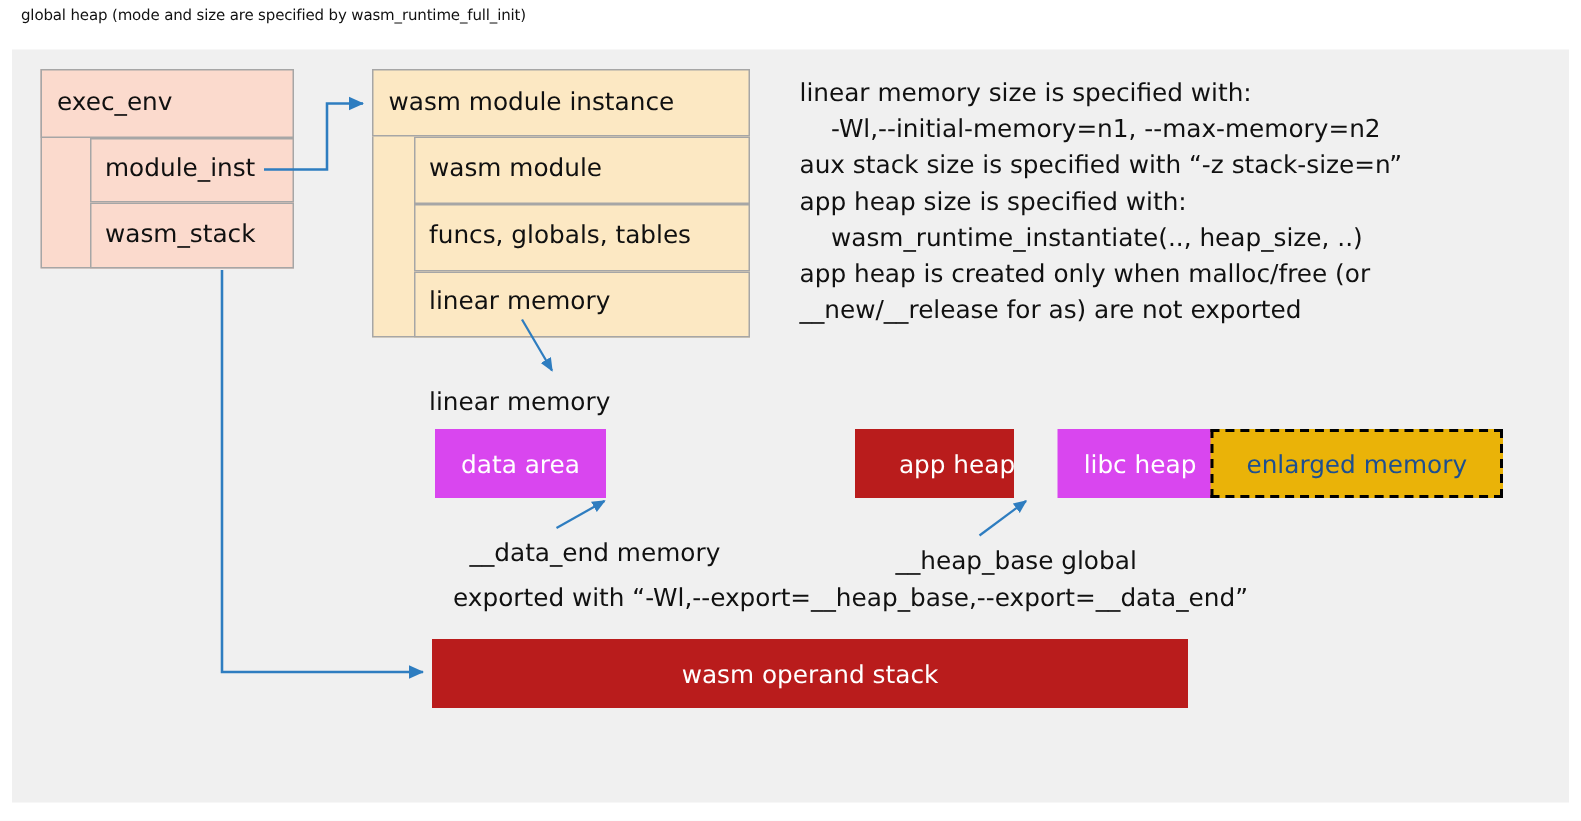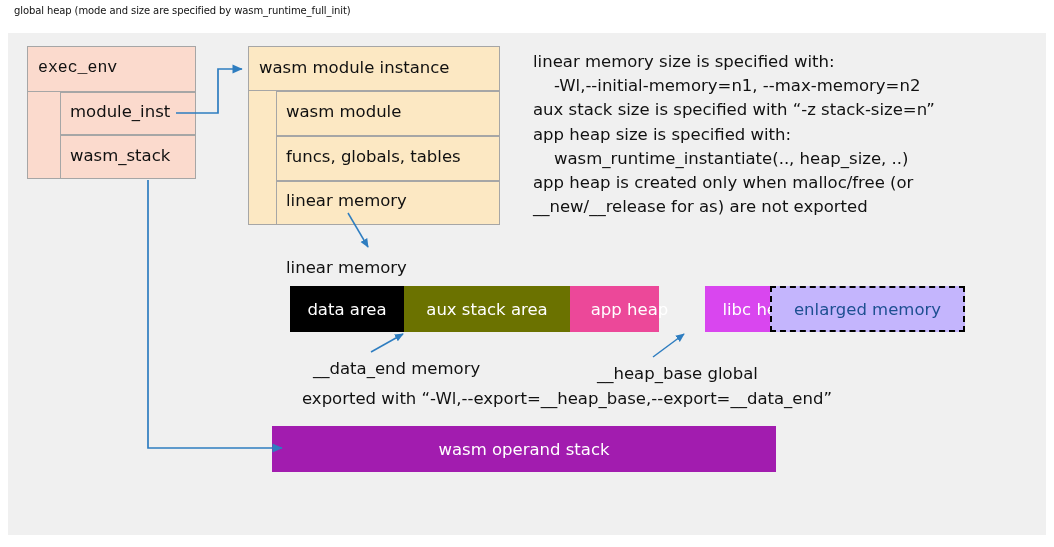--- a/index.html
+++ b/index.html
@@ -62,21 +62,21 @@
     font-size: 16.5px;
     color: #101010;
     white-space: nowrap;
   }
 
   
   #exec-env-box { left: 27px; top: 46px; width: 169px; height: 133px; }
   #exec-env-header-row { left: 27px; top: 46px; width: 169px; height: 46px; }
   #module-inst-row { left: 60px; top: 92px; width: 136px; height: 43px; }
   #wasm-stack-row  { left: 60px; top: 135px; width: 136px; height: 44px; }
-  #exec-env-label   { left: 38px; top: 58px; font-family: Liberation Mono, monospace; }
+  #exec-env-label   { left: 38px; top: 58px; }
   #module-inst-label{ left: 70px; top: 102px; }
   #wasm-stack-label { left: 70px; top: 146px; }
 
   
   #wmi-box { left: 248px; top: 46px; width: 252px; height: 179px; }
   #wmi-header-row { left: 248px; top: 46px; width: 252px; height: 45px; }
   #wasm-module-row { left: 276px; top: 91px; width: 224px; height: 45px; }
   #funcs-row       { left: 276px; top: 136px; width: 224px; height: 45px; }
   #linear-memory-row{left: 276px; top: 181px; width: 224px; height: 44px; }
   #wmi-label          { left: 259px; top: 58px; }
@@ -131,25 +131,25 @@
     font-size: 16.5px;
     color: #111111;
     white-space: nowrap;
   }
   #data-end-annot  { left: 313px; top: 359px; }
   #heap-base-annot { left: 597px; top: 364px; }
   #exported-annot  { left: 302px; top: 389px; }
 
   
   #operand-stack-box {
-    left: 272px;
+    left: 288px;
     top: 426px;
     width: 504px;
     height: 46px;
-    background: #a21caf;
+    background: #b91c1c;
     display: flex;
     align-items: center;
     justify-content: center;
   }
   #operand-stack-label {
     font-size: 16.5px;
     color: #ffffff;
     white-space: nowrap;
   }
 
@@ -188,33 +188,30 @@
   <div class="abs box tan" id="linear-memory-row"></div>
   <div class="box-label" id="wmi-label">wasm module instance</div>
   <div class="box-label" id="wasm-module-label">wasm module</div>
   <div class="box-label" id="funcs-label">funcs, globals, tables</div>
   <div class="box-label" id="linear-memory-label">linear memory</div>
 
   <div class="abs" id="notes-block"><div>linear memory size is specified with:</div><div>    -Wl,--initial-memory=n1, --max-memory=n2</div><div>aux stack size is specified with “-z stack-size=n”</div><div>app heap size is specified with:</div><div>    wasm_runtime_instantiate(.., heap_size, ..)</div><div>app heap is created only when malloc/free (or</div><div>__new/__release for as) are not exported</div></div>
 
   <div class="abs" id="lm-caption">linear memory</div>
   <div class="abs" id="memory-bar" style="width: 700px;">
-      <div class="mem-seg" id="seg-data-area" style="left: 0px; width: 114px; background: #000000;">
+      <div class="mem-seg" id="seg-data-area" style="left: 0px; width: 114px; background: #d946ef;">
         <span class="seg-label">data area</span>
       </div>
-      <div class="mem-seg" id="seg-aux-stack-area" style="left: 114px; width: 166px; background: rgb(107, 114, 0);">
-        <span class="seg-label">aux stack area</span>
-      </div>
-      <div class="mem-seg" id="seg-app-heap" style="left: 280px; width: 89px; background: #ec4899; padding-left: 30px;">
+      <div class="mem-seg" id="seg-app-heap" style="left: 280px; width: 106px; background: #b91c1c; padding-left: 30px;">
         <span class="seg-label">app heap</span>
       </div>
       <div class="mem-seg" id="seg-libc-heap" style="left: 415px; width: 110px; background: #d946ef;">
         <span class="seg-label">libc heap</span>
       </div>
-      <div class="mem-seg" id="seg-enlarged-memory" style="left: 480px; width: 195px; border: 2.5px dashed rgb(0, 0, 0); background: #c4b5fd;">
+      <div class="mem-seg" id="seg-enlarged-memory" style="left: 517px; width: 195px; border: 2.5px dashed rgb(0, 0, 0); background: #eab308;">
         <span class="seg-label" style="color: rgb(29, 79, 145);">enlarged memory</span>
       </div>
     </div>
 
   <div class="annot" id="data-end-annot">__data_end memory</div>
   <div class="annot" id="exported-annot">exported with “-Wl,--export=__heap_base,--export=__data_end”</div>
   <div class="annot" id="heap-base-annot">__heap_base global</div>
 
   <div class="abs" id="operand-stack-box">
     <span id="operand-stack-label">wasm operand stack</span>

